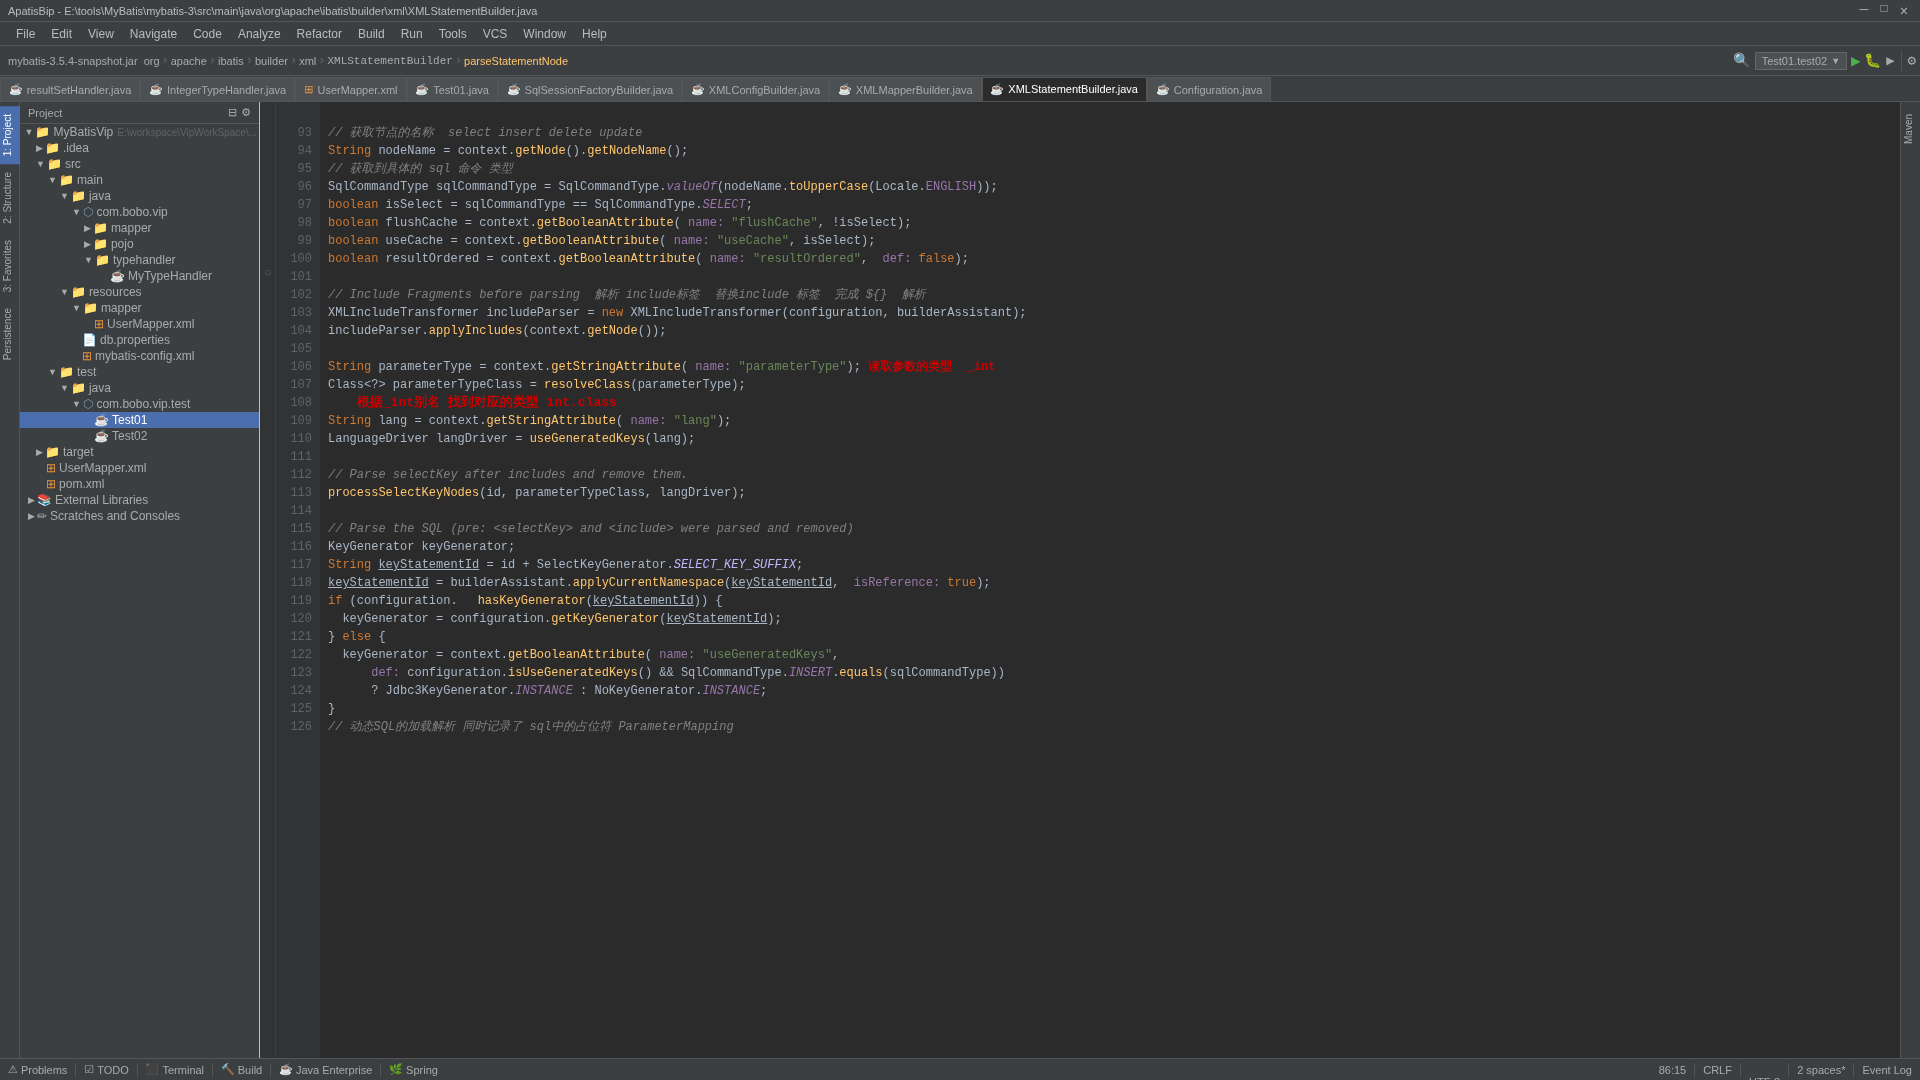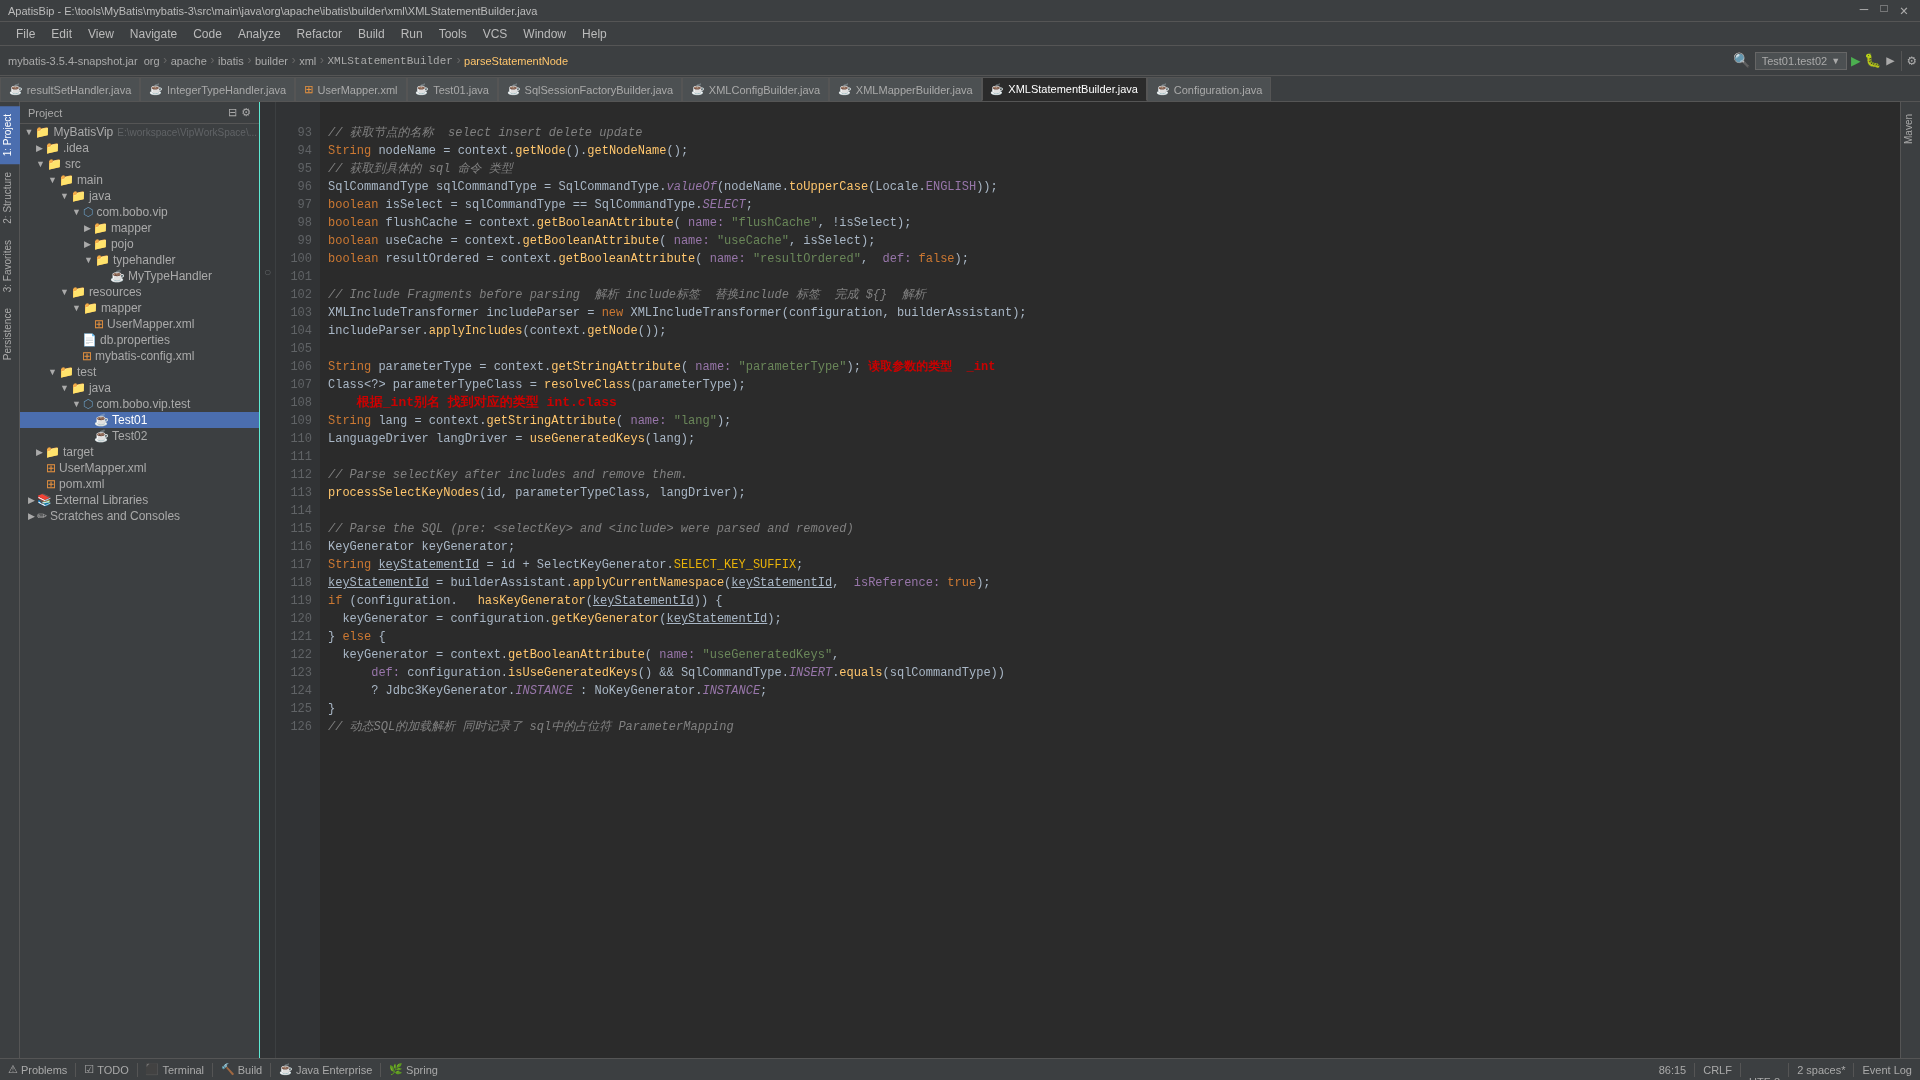--- a/index.html
+++ b/index.html
@@ -363,21 +363,21 @@
 Class&lt;?&gt; parameterTypeClass = <span style="color:#ffc66d;">resolveClass</span>(parameterType);
     <span style="color:#cc0000;font-weight:bold;font-size:13px;">根据_int别名 找到对应的类型 int.class</span>
 <span style="color:#cc7832;">String</span> lang = context.<span style="color:#ffc66d;">getStringAttribute</span>( <span style="color:#9876aa;">name:</span> <span style="color:#6a8759;">"lang"</span>);
 LanguageDriver langDriver = <span style="color:#ffc66d;">useGeneratedKeys</span>(lang);
 
 <span class="comment" style="color:#808080;font-style:italic;">// Parse selectKey after includes and remove them.</span>
 <span style="color:#ffc66d;">processSelectKeyNodes</span>(id, parameterTypeClass, langDriver);
 
 <span class="comment" style="color:#808080;font-style:italic;">// Parse the SQL (pre: &lt;selectKey&gt; and &lt;include&gt; were parsed and removed)</span>
 KeyGenerator keyGenerator;
-<span style="color:#cc7832;">String</span> <span style="text-decoration:underline;">keyStatementId</span> = id + SelectKeyGenerator.<span style="color:#eab308;">SELECT_KEY_SUFFIX</span>;
+<span style="color:#cc7832;">String</span> <span style="text-decoration:underline;">keyStatementId</span> = id + SelectKeyGenerator.<span style="color:#c4b5fd;font-style:italic;">SELECT_KEY_SUFFIX</span>;
 <span style="text-decoration:underline;">keyStatementId</span> = builderAssistant.<span style="color:#ffc66d;">applyCurrentNamespace</span>(<span style="text-decoration:underline;">keyStatementId</span>,  <span style="color:#9876aa;">isReference:</span> <span style="color:#cc7832;">true</span>);
 <span style="color:#cc7832;">if</span> (configuration.<span style="color:#ffc66d;padding-left:20px;">hasKeyGenerator</span>(<span style="text-decoration:underline;">keyStatementId</span>)) {
   keyGenerator = configuration.<span style="color:#ffc66d;">getKeyGenerator</span>(<span style="text-decoration:underline;">keyStatementId</span>);
 } <span style="color:#cc7832;">else</span> {
   keyGenerator = context.<span style="color:#ffc66d;">getBooleanAttribute</span>( <span style="color:#9876aa;">name:</span> <span style="color:#6a8759;">"useGeneratedKeys"</span>,
       <span style="color:#9876aa;">def:</span> configuration.<span style="color:#ffc66d;">isUseGeneratedKeys</span>() &amp;&amp; SqlCommandType.<span style="color:#9876aa;font-style:italic;">INSERT</span>.<span style="color:#ffc66d;">equals</span>(sqlCommandType))
       ? Jdbc3KeyGenerator.<span style="color:#9876aa;font-style:italic;">INSTANCE</span> : NoKeyGenerator.<span style="color:#9876aa;font-style:italic;">INSTANCE</span>;
 }
 <span class="comment" style="color:#808080;font-style:italic;">// 动态SQL的加载解析 同时记录了 sql中的占位符 ParameterMapping</span>
       </div>

